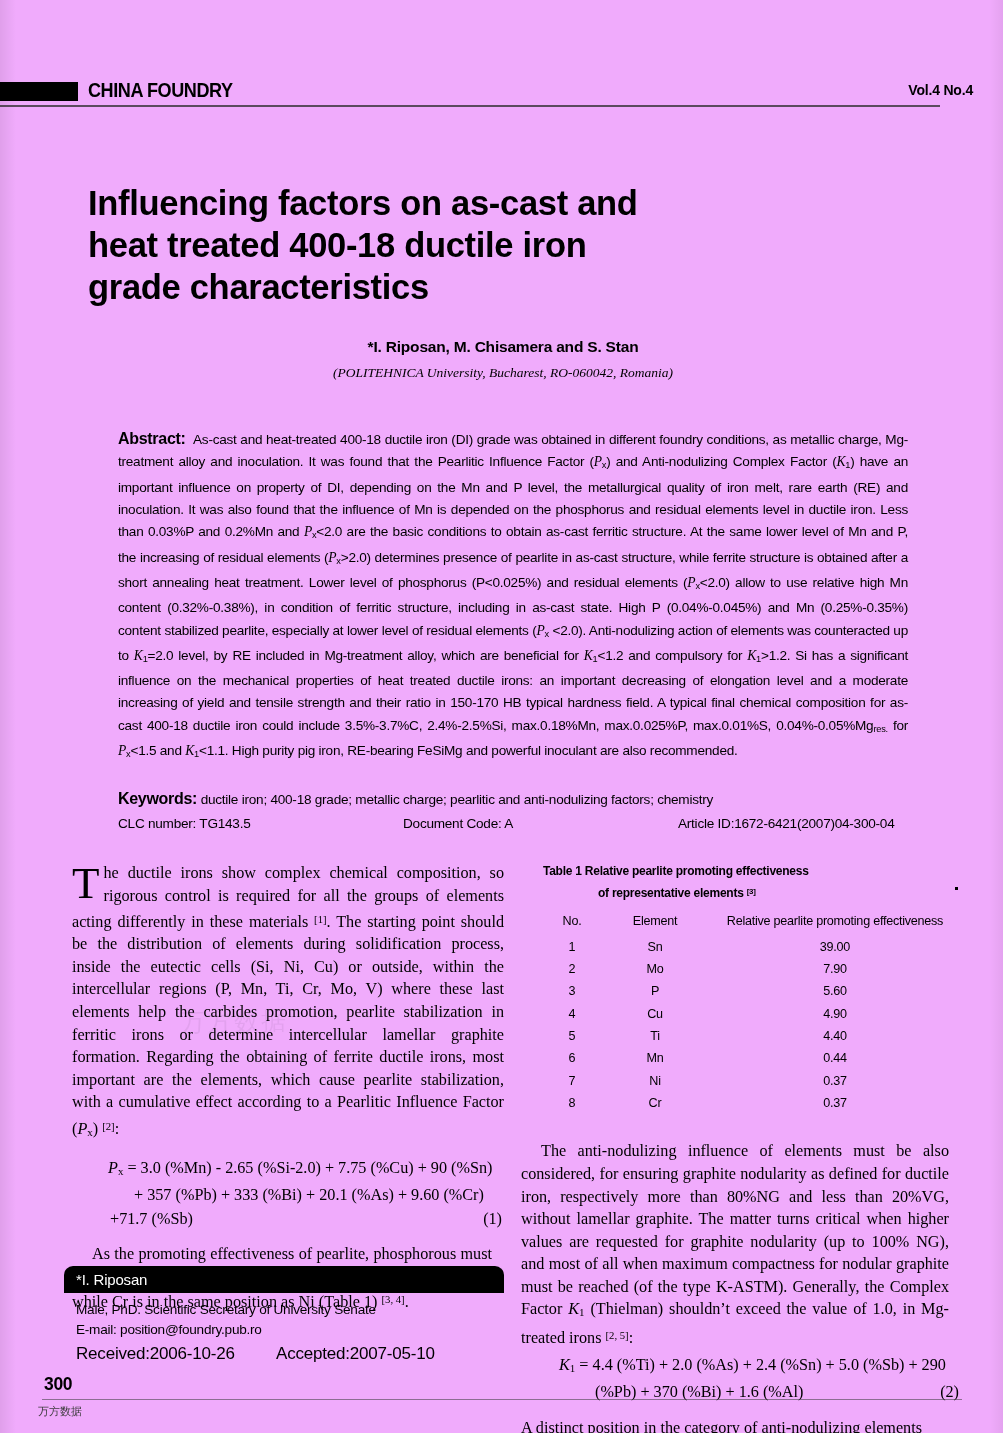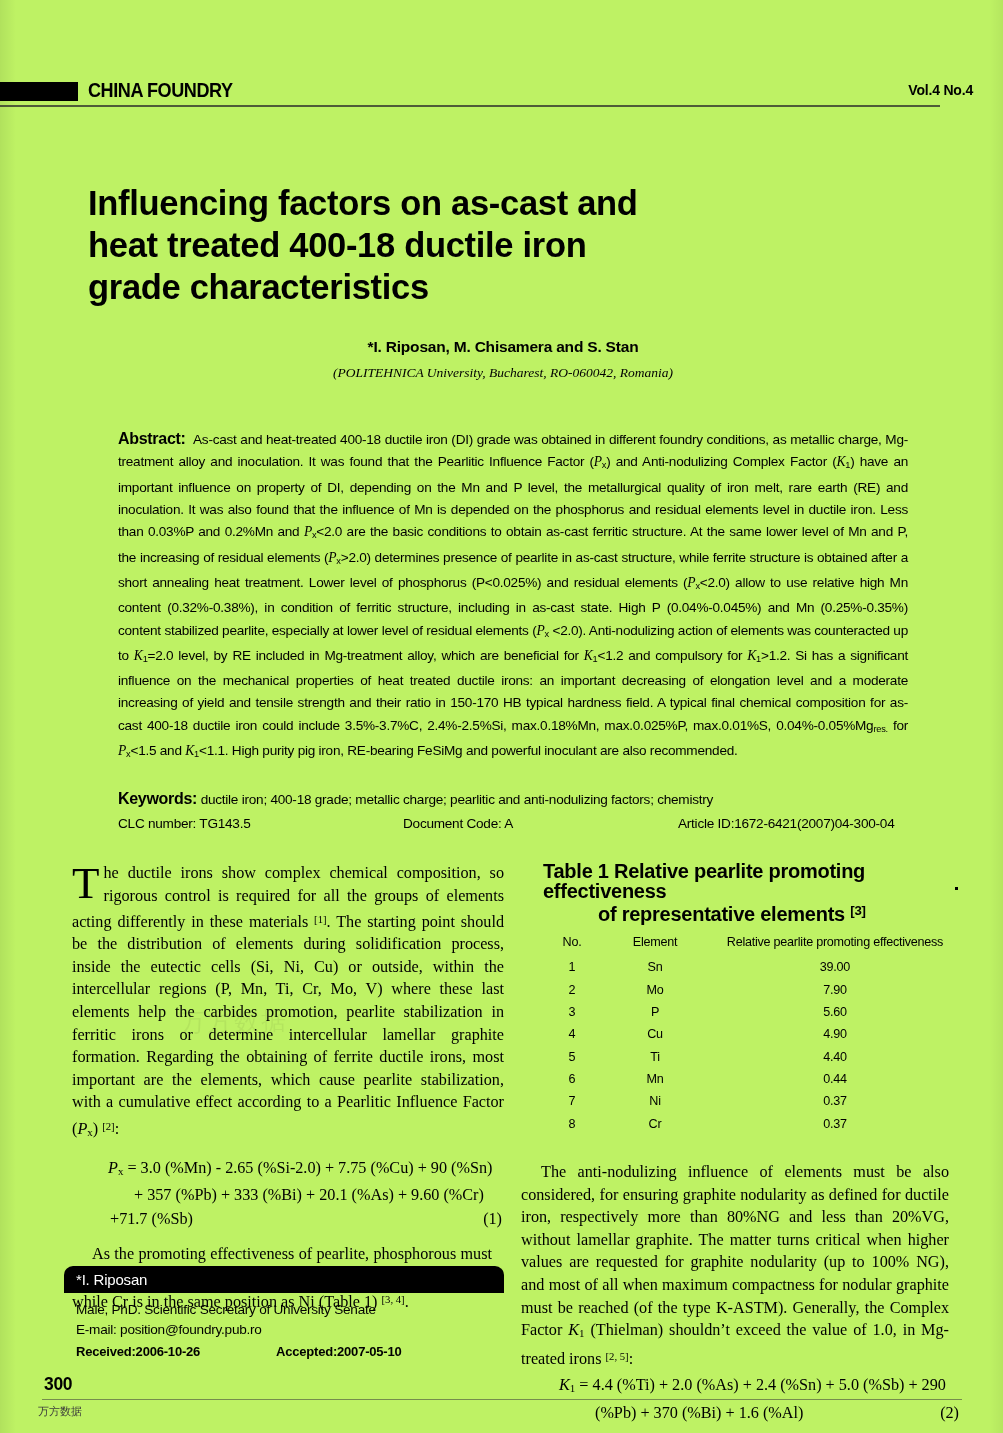--- a/index.html
+++ b/index.html
@@ -13,21 +13,21 @@
     position: relative;
     font-family: "Liberation Serif", serif;
     color: #000000;
     overflow: hidden;
   }
 
   
   #page {
     position: absolute;
     inset: 0;
-    background: #bef264;
+    background: #f0abfc;
   }
 
   
   .scan-edge-left {
     position: absolute; left: 0; top: 0; width: 16px; height: 1433px;
     background: linear-gradient(to right, rgba(0,0,0,0.07), rgba(0,0,0,0));
     pointer-events: none;
   }
   .scan-edge-right {
     position: absolute; right: 0; top: 0; width: 14px; height: 1433px;
@@ -220,38 +220,38 @@
   }
   .ab-body {
     font-family: "Liberation Sans", sans-serif;
     font-size: 13.6px;
     line-height: 19.5px;
     padding: 7px 0 0 12px;
     letter-spacing: -0.25px;
   }
   .ab-dates {
     font-family: "Liberation Sans", sans-serif;
-    font-weight: bold;
-    font-size: 13px;
+    font-weight: normal;
+    font-size: 17px;
     letter-spacing: -0.2px;
     padding-left: 12px;
     padding-top: 5px;
     position: relative;
     height: 22px;
   }
   .ab-accepted { position: absolute; left: 212px; top: 5px; }
 
   
   #table1 {
     font-family: "Liberation Sans", sans-serif;
     letter-spacing: -0.25px;
   }
   .tbl-caption {
     font-weight: bold;
-    font-size: 20px;
+    font-size: 12px;
     line-height: 19.5px;
     padding-left: 22px;
     text-indent: -0px;
     margin-bottom: 10px;
   }
   .tbl-caption .capline2 { display: block; padding-left: 55px; }
   .floating-dot {
     position: absolute;
     left: 434px; top: 25px;
     width: 3px; height: 3px;

